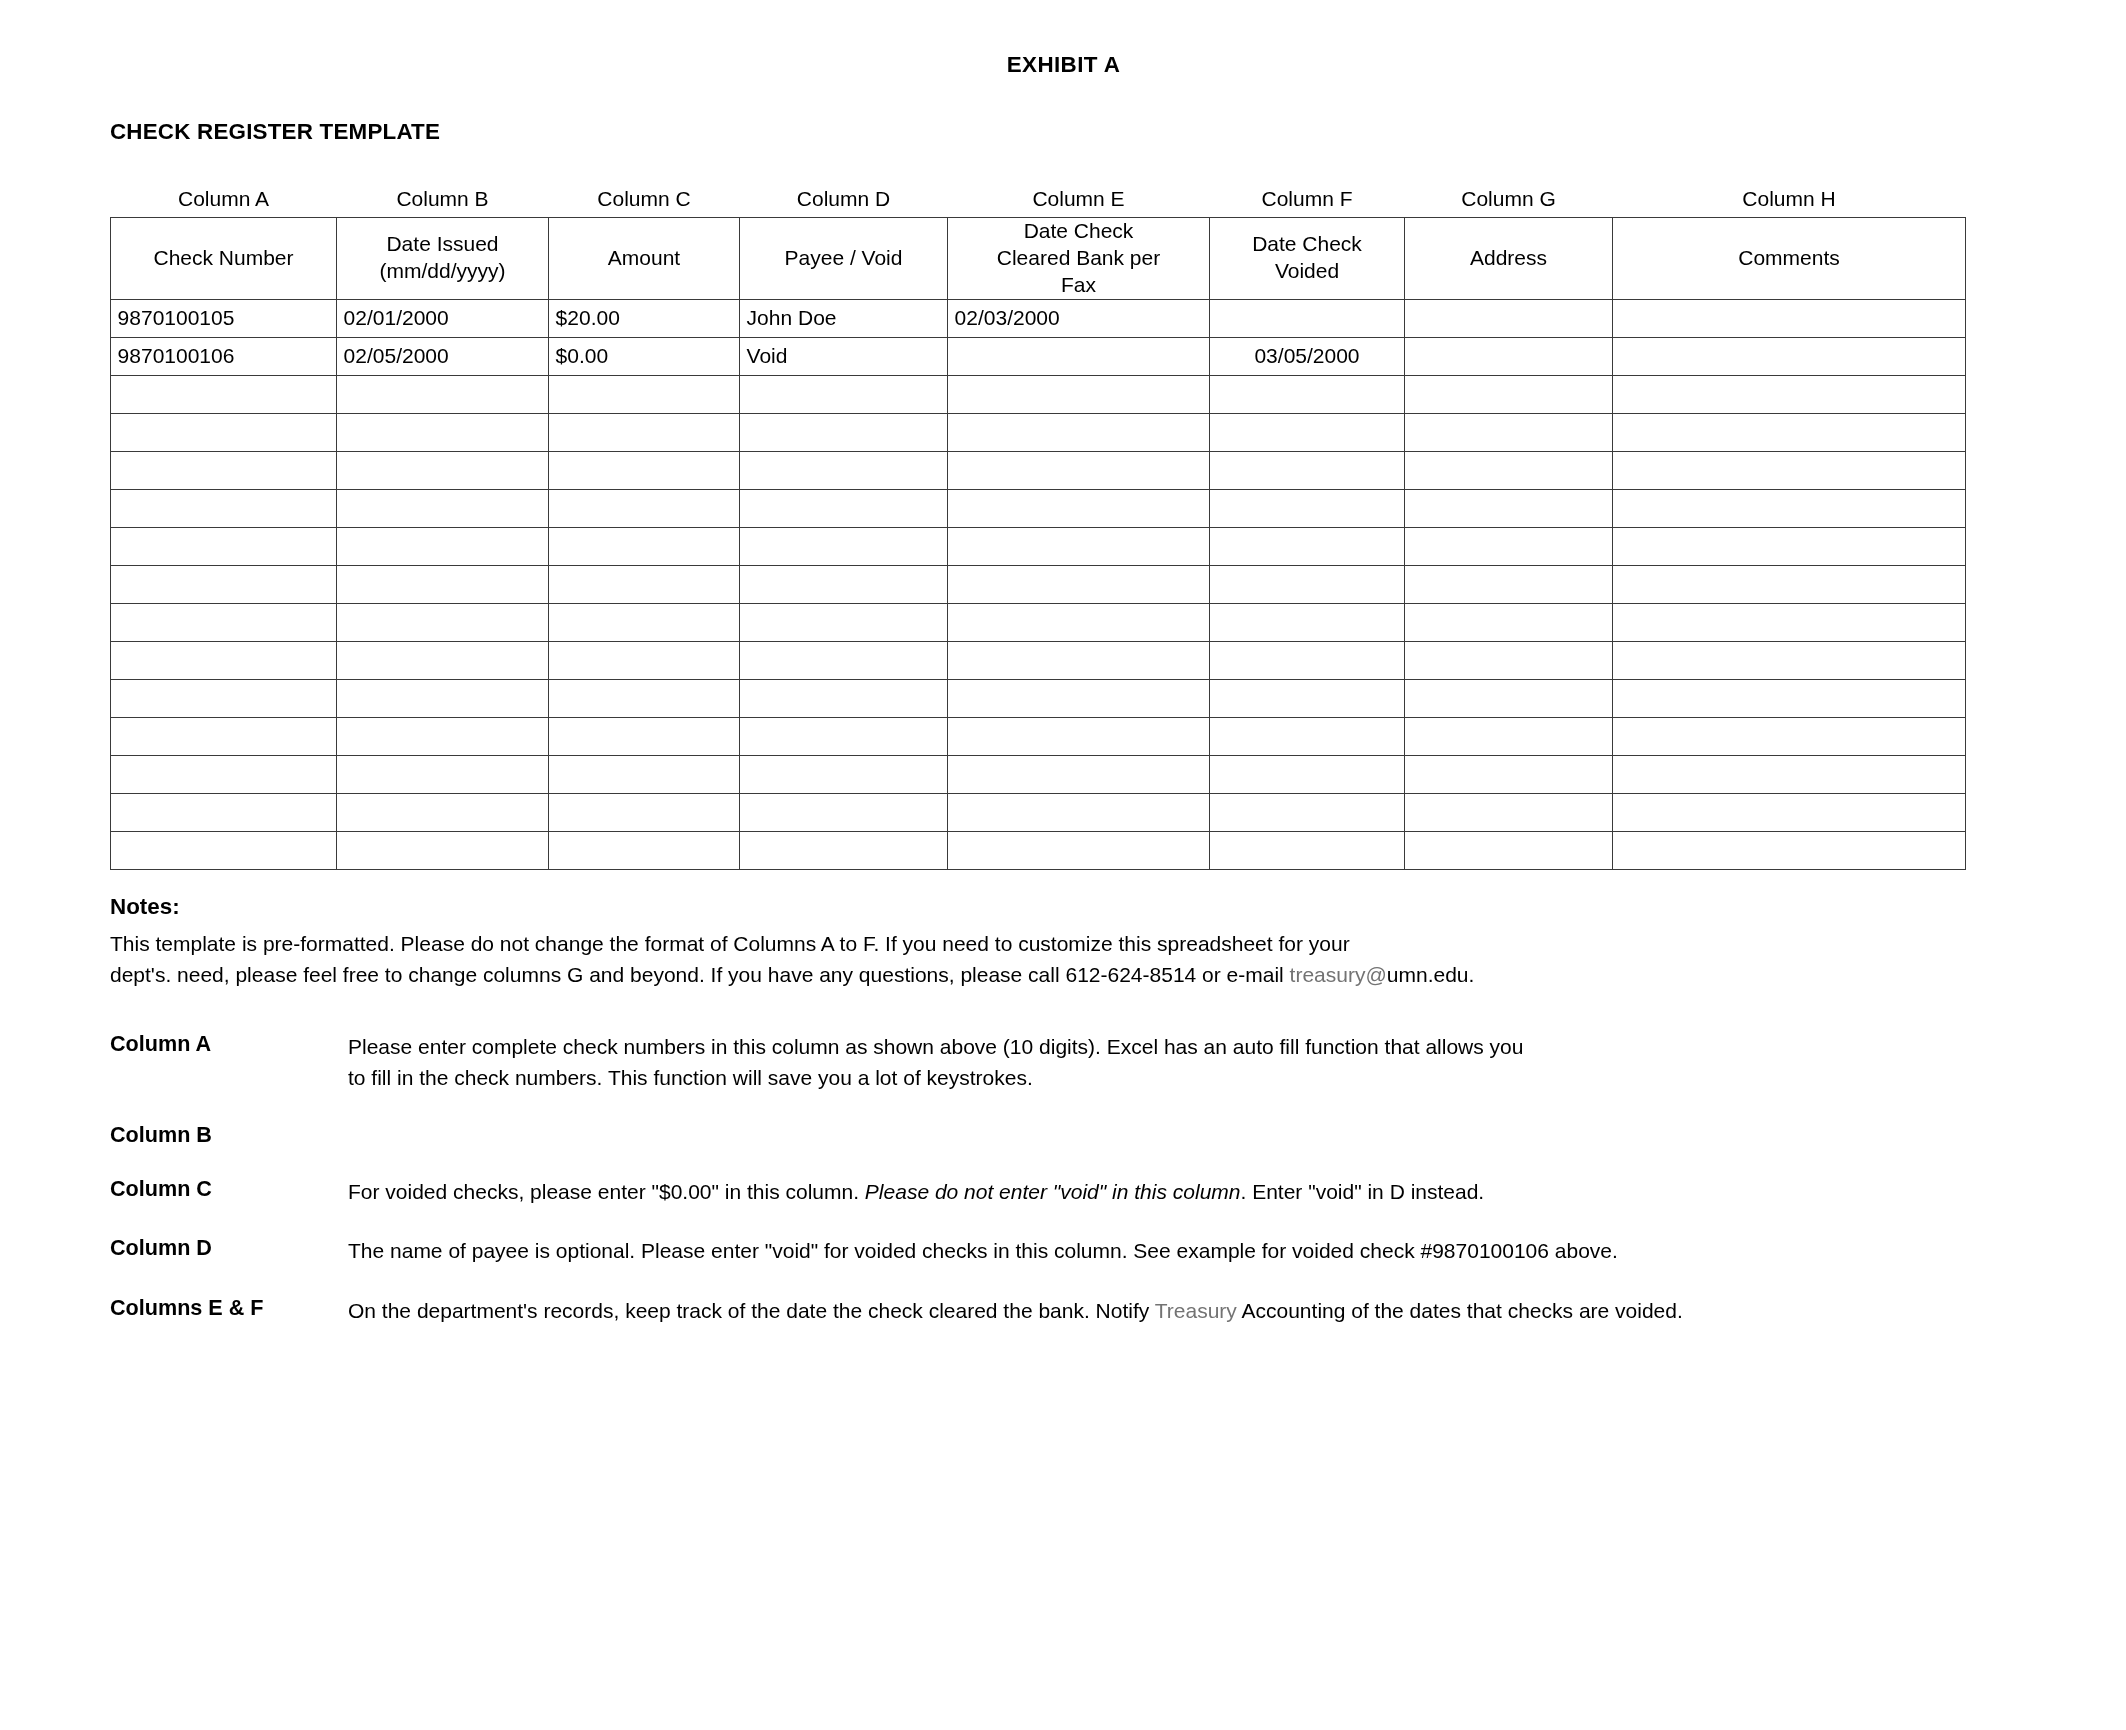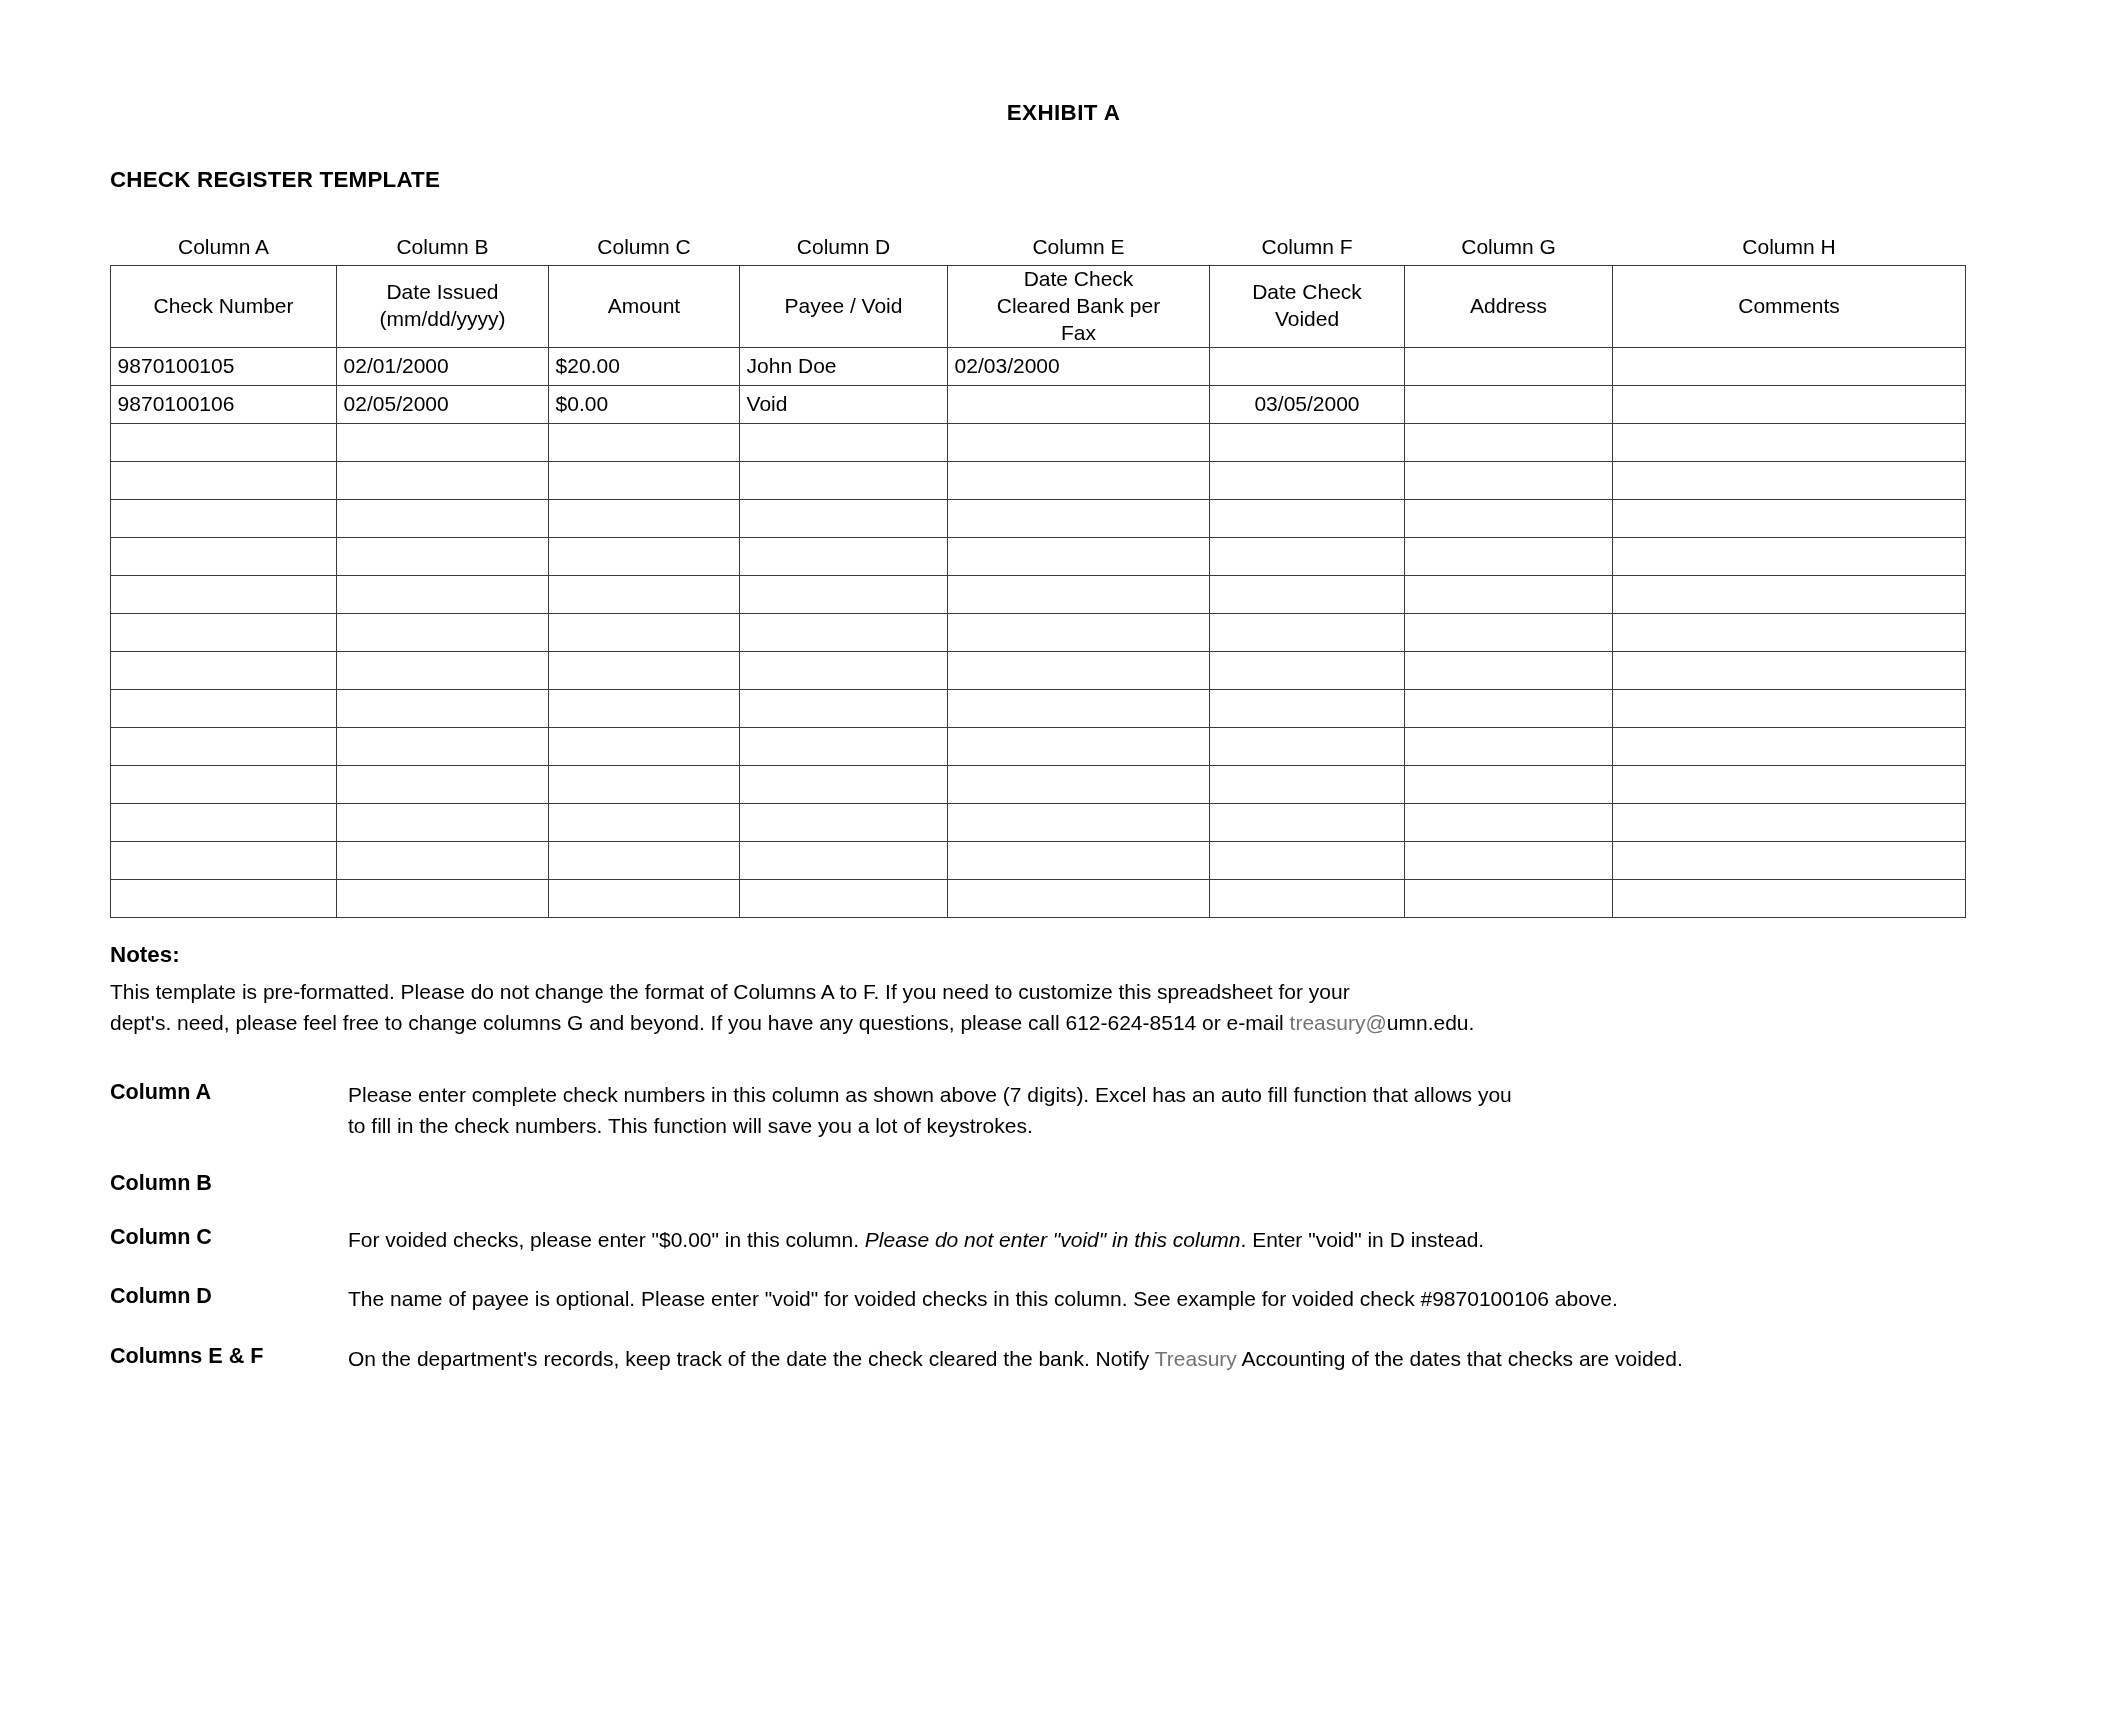--- a/index.html
+++ b/index.html
@@ -19,21 +19,21 @@
     position: relative;
     width: 2127px;
     height: 1730px;
     box-sizing: border-box;
     padding: 0;
   }
   .exhibit-title {
     text-align: center;
     font-weight: bold;
     font-size: 22.4px;
-    margin-top: 100px;
+    margin-top: 52px;
     letter-spacing: 0.4px;
   }
   .doc-title {
     font-weight: bold;
     font-size: 22.4px;
     margin-left: 110px;
     margin-top: 41px;
     letter-spacing: 0.2px;
   }
   
@@ -355,21 +355,21 @@
     <div class="notes-line">
       <span>dept's. need, please feel free to change columns G and beyond.  If you have any questions, please call 612-624-8514 or e-mail </span><span class="red">treasury@</span><span>umn.edu.</span>
     </div>
   </div>
 
   <div class="col-notes">
 
     <div class="cn-row">
       <div class="cn-label">Column A</div>
       <div class="cn-body">
-        <div>Please enter complete check numbers in this column as shown above (7 digits).  Excel has an auto fill function that allows you</div>
+        <div>Please enter complete check numbers in this column as shown above (10 digits).  Excel has an auto fill function that allows you</div>
         <div>to fill in the check numbers.  This function will save you a lot of keystrokes.</div>
       </div>
     </div>
 
     <div class="cn-row">
       <div class="cn-label">Column B</div>
     </div>
 
     <div class="cn-row">
       <div class="cn-label">Column C</div>

